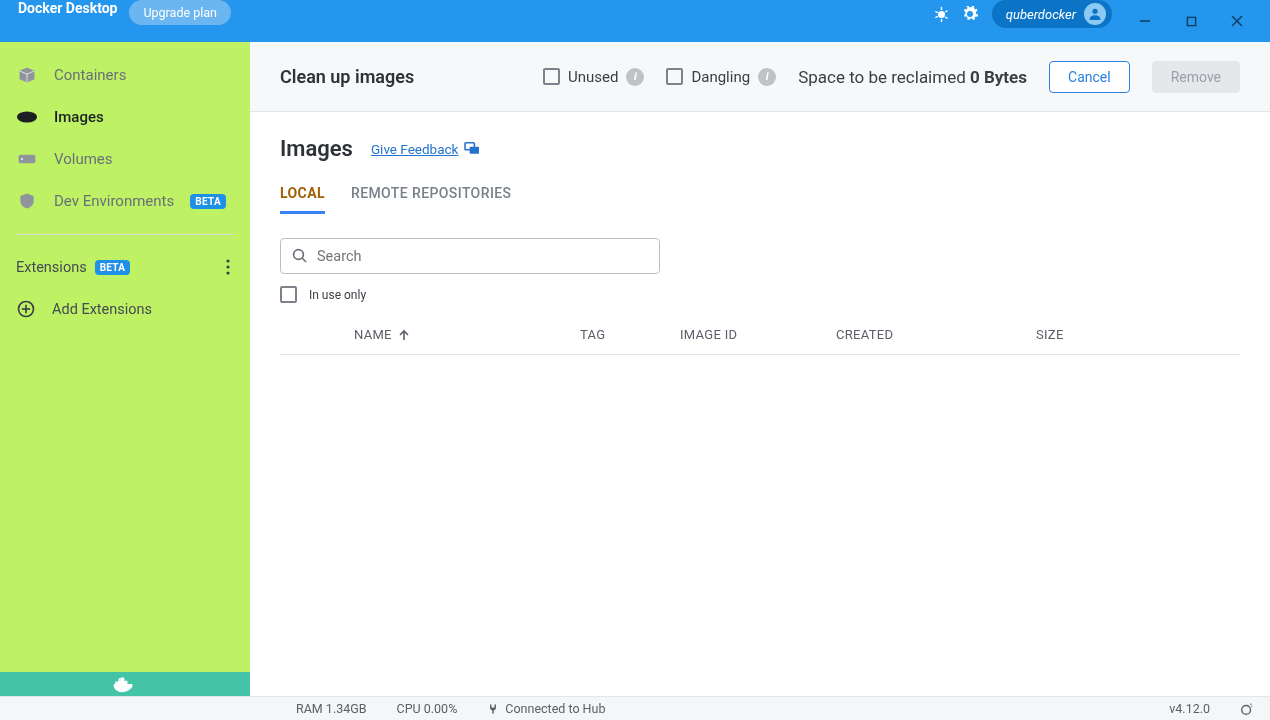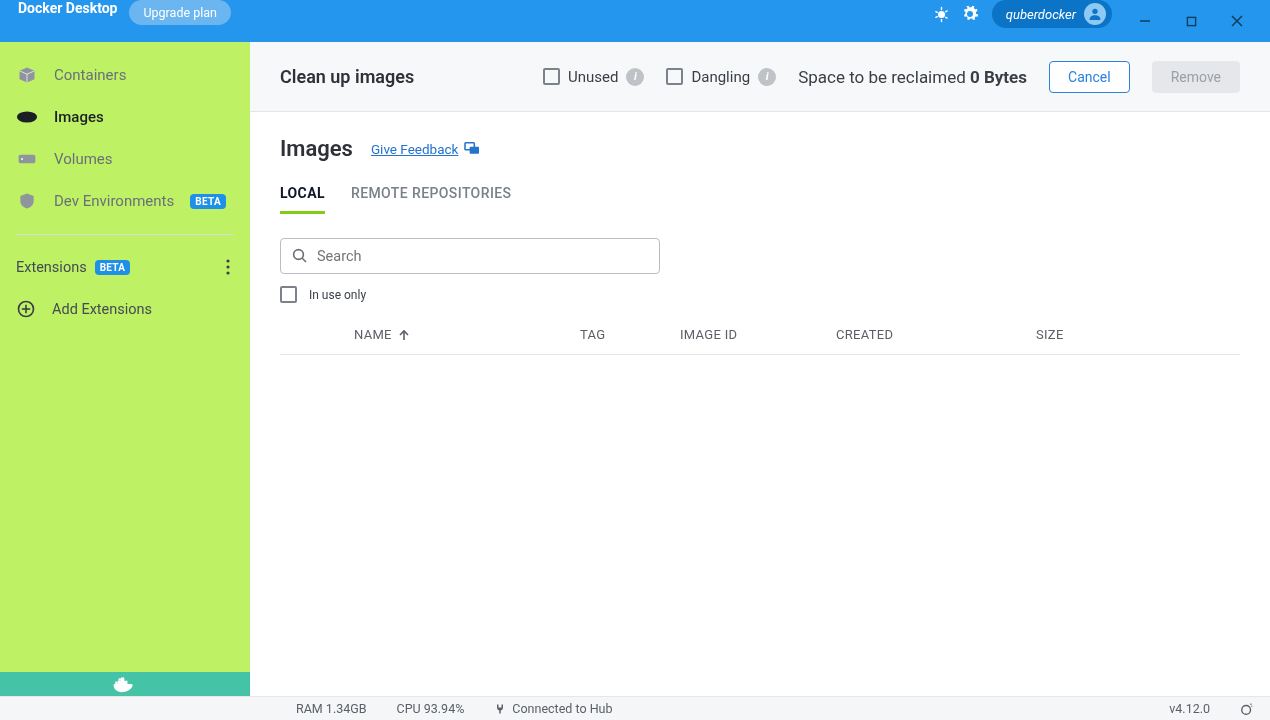--- a/index.html
+++ b/index.html
@@ -44,21 +44,21 @@
 .btn-cancel { border-color:#2b80e0; color:#2b80e0; background:#fff; }
 .btn-remove { background:#e5e7ea; color:#9ba0a7; cursor:default; }
 
 .content { padding:24px 30px 0 30px; }
 .page-head { display:flex; align-items:center; gap:18px; }
 .page-title { font-size:22px; font-weight:600; color:#2e3238; }
 .feedback { color:#2473cf; font-size:13.5px; text-decoration:underline; display:flex; align-items:center; gap:6px; cursor:pointer; }
 
 .tabs { display:flex; gap:26px; margin-top:18px; border-bottom:0; }
 .tab { font-size:14px; letter-spacing:.4px; color:#7a8089; padding:6px 0 10px 0; cursor:pointer; font-weight:500; }
-.tab.active { color:#0f172a; font-weight:700; border-bottom:3px solid #84cc16; }
+.tab.active { color:#a16207; font-weight:700; border-bottom:3px solid #3b82f6; }
 
 .search-row { margin-top:24px; }
 .search-box { width:380px; height:36px; border:1px solid #b9bdc2; border-radius:4px; display:flex; align-items:center; padding:0 10px; gap:8px; }
 .search-box input { border:none; outline:none; flex:1; font-size:14.5px; color:#444; background:transparent; }
 .inuse-row { display:flex; align-items:center; gap:12px; margin-top:12px; color:#3c4148; font-size:12px; }
 
 .table-head { display:flex; padding:18px 0 12px 0; margin-top:6px; border-bottom:1px solid #e3e5e8; color:#5b6068; font-size:13px; letter-spacing:.3px; }
 .col-name { width:300px; padding-left:74px; display:flex; align-items:center; gap:6px; }
 .col-tag { width:100px; }
 .col-imageid { width:156px; }
@@ -257,21 +257,21 @@
         <span class="col-created">CREATED</span>
         <span class="col-size">SIZE</span>
       </div>
     </div>
   </div>
 </div>
 
 <div class="statusbar">
   <span class="sb-left"></span>
   <span class="sb-item">RAM 1.34GB</span>
-  <span class="sb-item">CPU 93.94%</span>
+  <span class="sb-item">CPU 0.00%</span>
   <span class="sb-item">
     <svg width="12" height="12" viewBox="0 0 16 16" fill="#5b6068">
         <path d="M6 2v4h4V2h2v4a4 4 0 01-3 4v4H7v-4a4 4 0 01-3-4V2h2z"></path>
       </svg>
     <span>Connected to Hub</span>
   </span>
   <span class="sb-spacer"></span>
   <span class="sb-item">v4.12.0</span>
   <span class="sb-item">
     <svg width="14" height="14" viewBox="0 0 16 16" fill="none" stroke="#5b6068" stroke-width="1.6">

